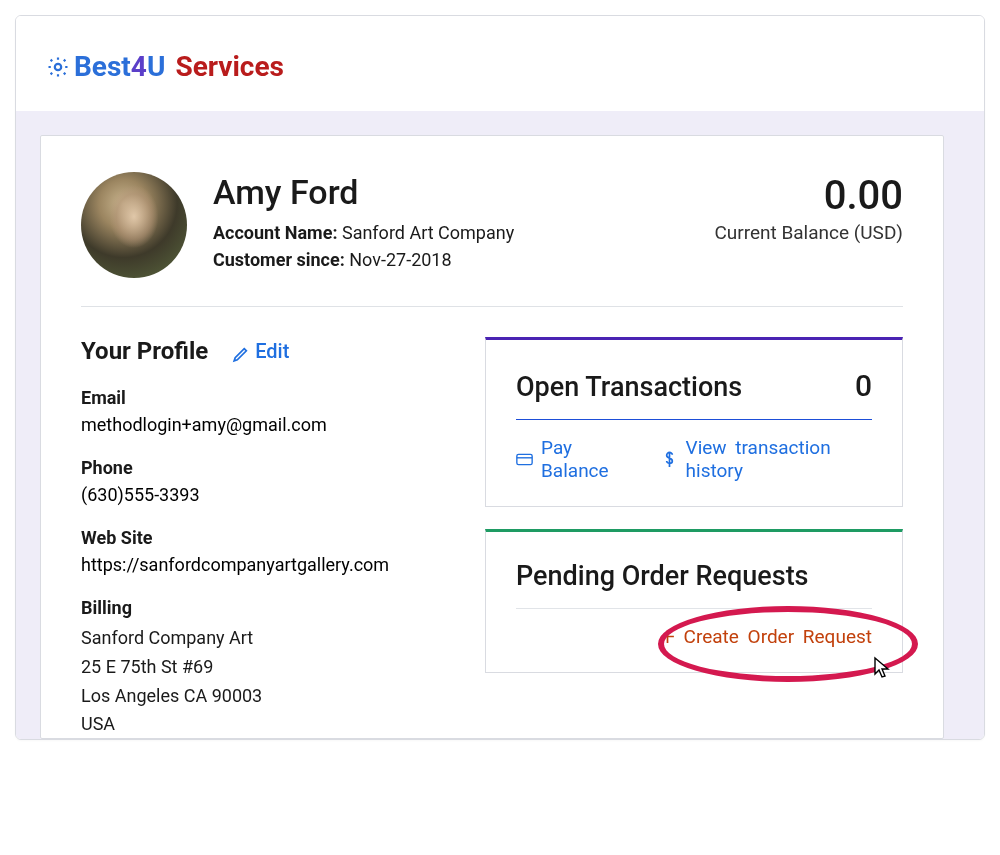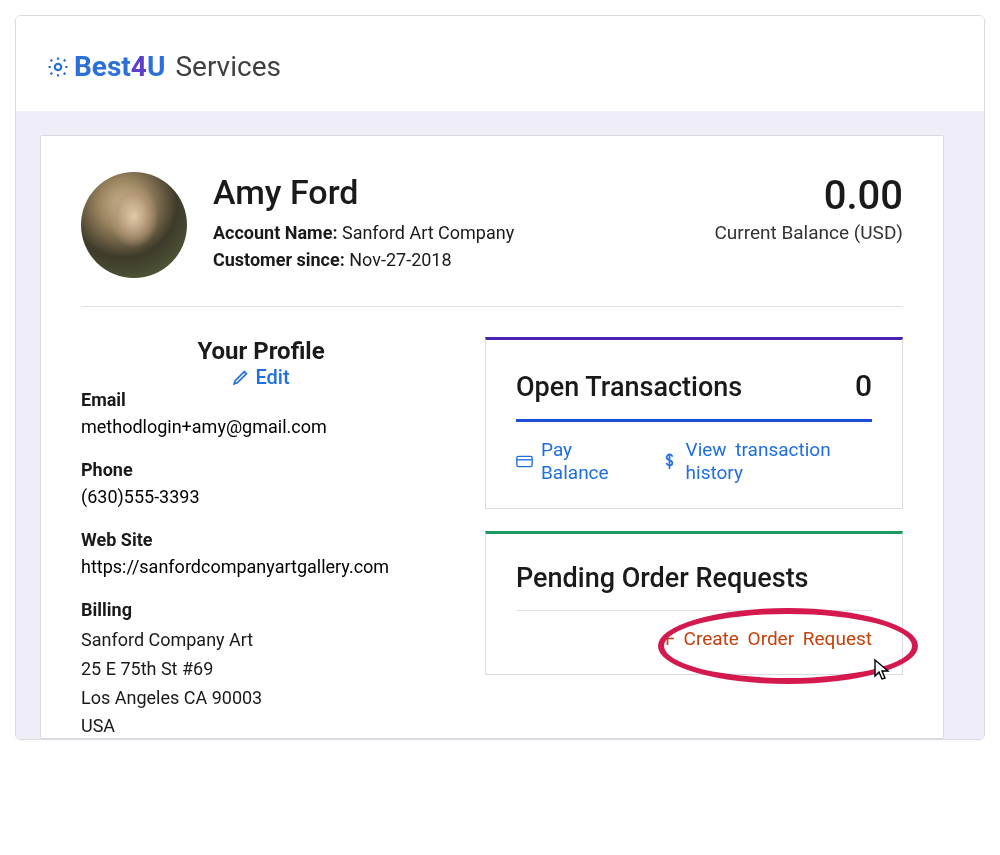--- a/index.html
+++ b/index.html
@@ -36,21 +36,21 @@
     font-size: 28px;
     font-weight: 700;
   }
   .brand .gear {
     width: 24px; height: 24px;
     color: #2b6fd9;
   }
   .brand .best { color: #2b6fd9; }
   .brand .four { color: #5b3fc9; }
   .brand .u { color: #2b6fd9; }
-  .brand .services { color: #404040; font-weight: 400; margin-left: 6px; }
+  .brand .services { color: #b91c1c; font-weight: 700; margin-left: 6px; }
   .nav {
     display: flex;
     align-items: center;
     gap: 22px;
   }
   .nav-btn {
     display: flex;
     align-items: center;
     gap: 10px;
     font-size: 20px;
@@ -143,26 +143,26 @@
     margin-top: 30px;
   }
   .col-left { flex: 0 0 360px; }
   .col-right { flex: 1; display: flex; flex-direction: column; gap: 22px; }
 
   .section-title {
     font-size: 24px;
     font-weight: 700;
     display: flex;
     align-items: center;
-    gap: 0;
-    flex-direction: column;
+    gap: 24px;
+    margin-bottom: 22px;
   }
   .edit-link {
     display: flex;
-    align-items: center;
+    align-items: flex-end;
     gap: 6px;
     color: #1f6fe0;
     font-size: 20px;
     font-weight: 500;
     cursor: pointer;
   }
   .edit-link svg { width: 17px; height: 17px; }
 
   .info-block { margin-bottom: 22px; }
   .info-label { font-weight: 700; font-size: 18px; margin-bottom: 6px; }
@@ -174,21 +174,21 @@
     background: #fff;
   }
   .panel.purple { border-top: 3px solid #4a23b3; }
   .panel.green  { border-top: 3px solid #1e9b63; }
   .panel-inner { padding: 28px 30px 24px 30px; }
   .panel-head {
     display: flex;
     justify-content: space-between;
     align-items: baseline;
     padding-bottom: 16px;
-    border-bottom: 3px solid #1d4ed8;
+    border-bottom: 1px solid #1d4ed8;
   }
   .panel-head.no-count { border-bottom: 1px solid #e1e4e8; }
   .panel-title { font-size: 27px; font-weight: 500; }
   .panel-count { font-size: 30px; font-weight: 500; }
   .panel-actions {
     display: flex;
     gap: 26px;
     margin-top: 16px;
     font-size: 19px;
   }

